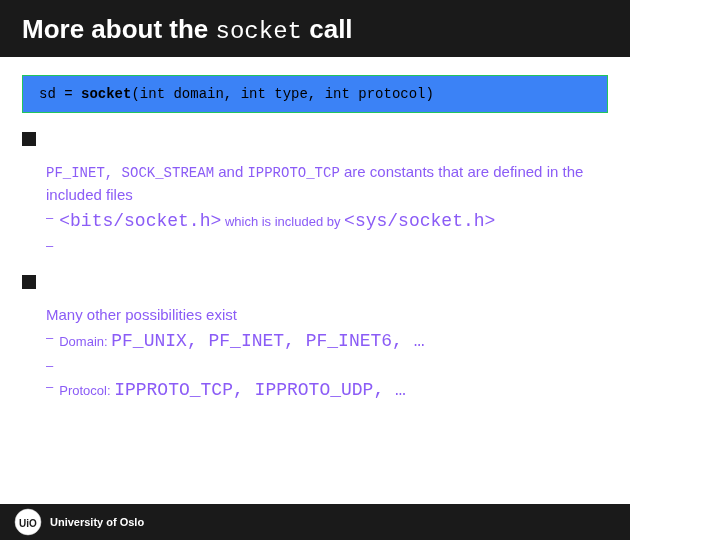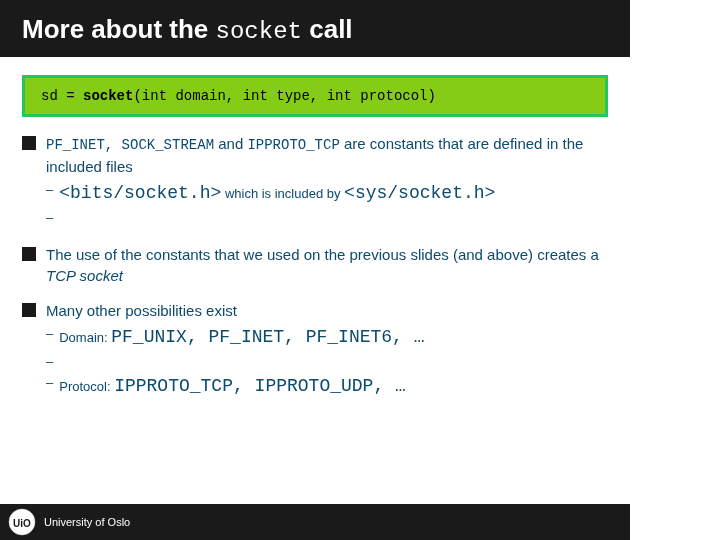--- a/index.html
+++ b/index.html
@@ -35,22 +35,22 @@
     }
 
     #header h1 .mono {
       font-family: 'Courier New', Courier, monospace;
       font-size: 24px;
       font-weight: normal;
     }
 
     
     #code-box {
-      background: #84cc16;
-      border: 3px solid #22c55e;
+      background: #3b82f6;
+      border: 1px solid #22c55e;
       margin: 18px 22px 10px 22px;
       padding: 10px 16px;
       font-family: 'Courier New', Courier, monospace;
       font-size: 14px;
       color: #000;
     }
 
     #code-box .bold {
       font-weight: bold;
     }
@@ -71,21 +71,22 @@
       height: 14px;
       background: #1a1a1a;
       flex-shrink: 0;
       margin-top: 3px;
       margin-right: 10px;
     }
 
     .bullet-text {
       font-size: 15px;
       line-height: 1.4;
-      color: #0c4a6e;
+      color: #8b5cf6;
+      margin-top: 32px;
     }
 
     .bullet-text .mono {
       font-family: 'Courier New', Courier, monospace;
       font-size: 14px;
     }
 
     .bullet-text .italic {
       font-style: italic;
     }
@@ -117,39 +118,39 @@
     
     #footer {
       position: absolute;
       bottom: 0;
       left: 0;
       right: 0;
       background: #1a1a1a;
       display: flex;
       align-items: center;
       justify-content: space-between;
-      padding: 6px 8px;
+      padding: 6px 14px;
       height: 36px;
     }
 
     #footer-logo {
       display: flex;
       align-items: center;
       gap: 8px;
     }
 
     #footer-logo-icon {
       width: 28px;
       height: 28px;
     }
 
     #footer-left-text {
       color: #ffffff;
       font-size: 11px;
-      font-weight: normal;
+      font-weight: bold;
     }
 
     #footer-right-text {
       color: #aaaaaa;
       font-size: 11px;
     }
   </style>
 </head>
 <body>
 
@@ -176,26 +177,20 @@
             <span class="sub-dash">–</span>
             <span class="sub-text"><span class="mono">&lt;bits/socket.h&gt;</span> which is included by <span class="mono">&lt;sys/socket.h&gt;</span></span>
           </div>
           <div class="sub-bullet">
             <span class="sub-dash">–</span>
           </div>
         </div>
       </div>
     </div>
 
-    <div class="bullet-item">
-      <div class="bullet-square"></div>
-      <div class="bullet-text">
-        The use of the constants that we used on the previous slides (and above) creates a <span class="italic">TCP socket</span>
-      </div>
-    </div>
 
     <div class="bullet-item">
       <div class="bullet-square"></div>
       <div class="bullet-text">
         Many other possibilities exist
         <div class="sub-bullets">
           <div class="sub-bullet">
             <span class="sub-dash">–</span>
             <span class="sub-text">Domain: <span class="mono">PF_UNIX, PF_INET, PF_INET6, …</span></span>
           </div>

